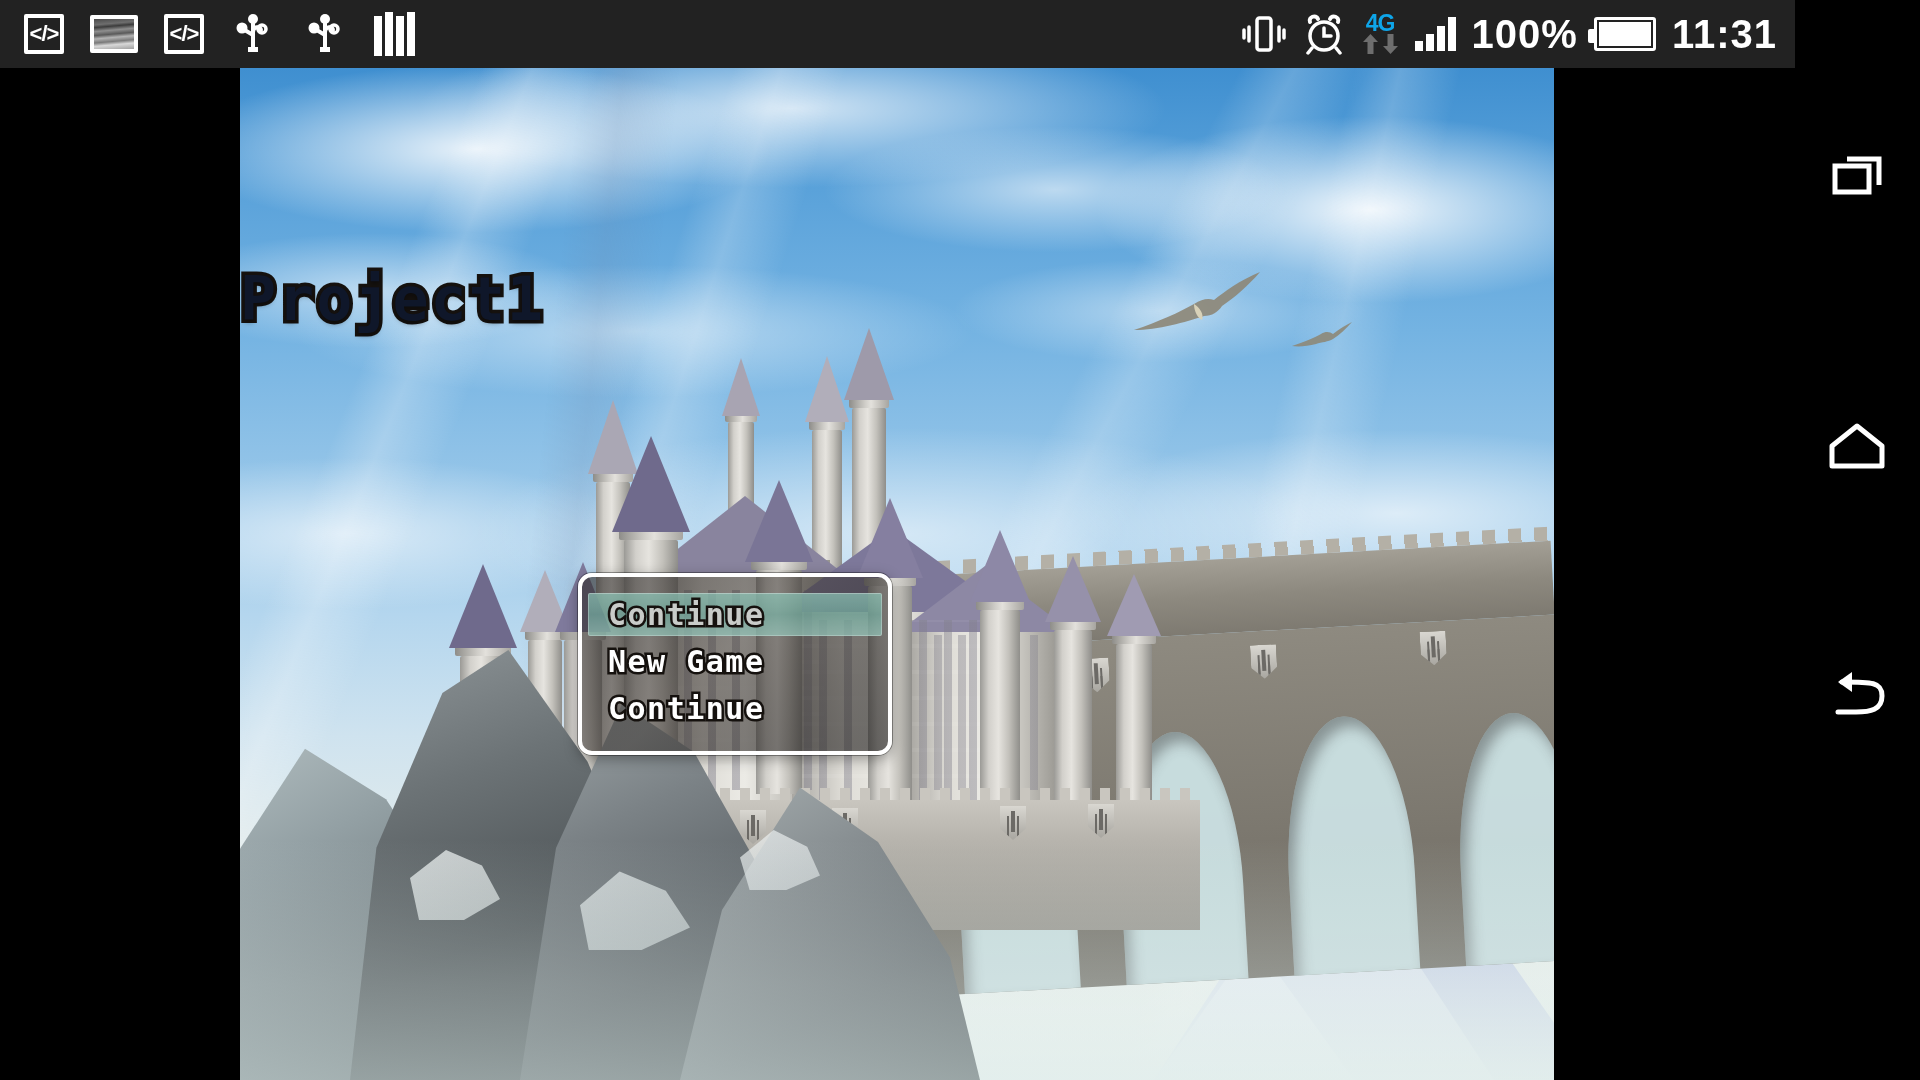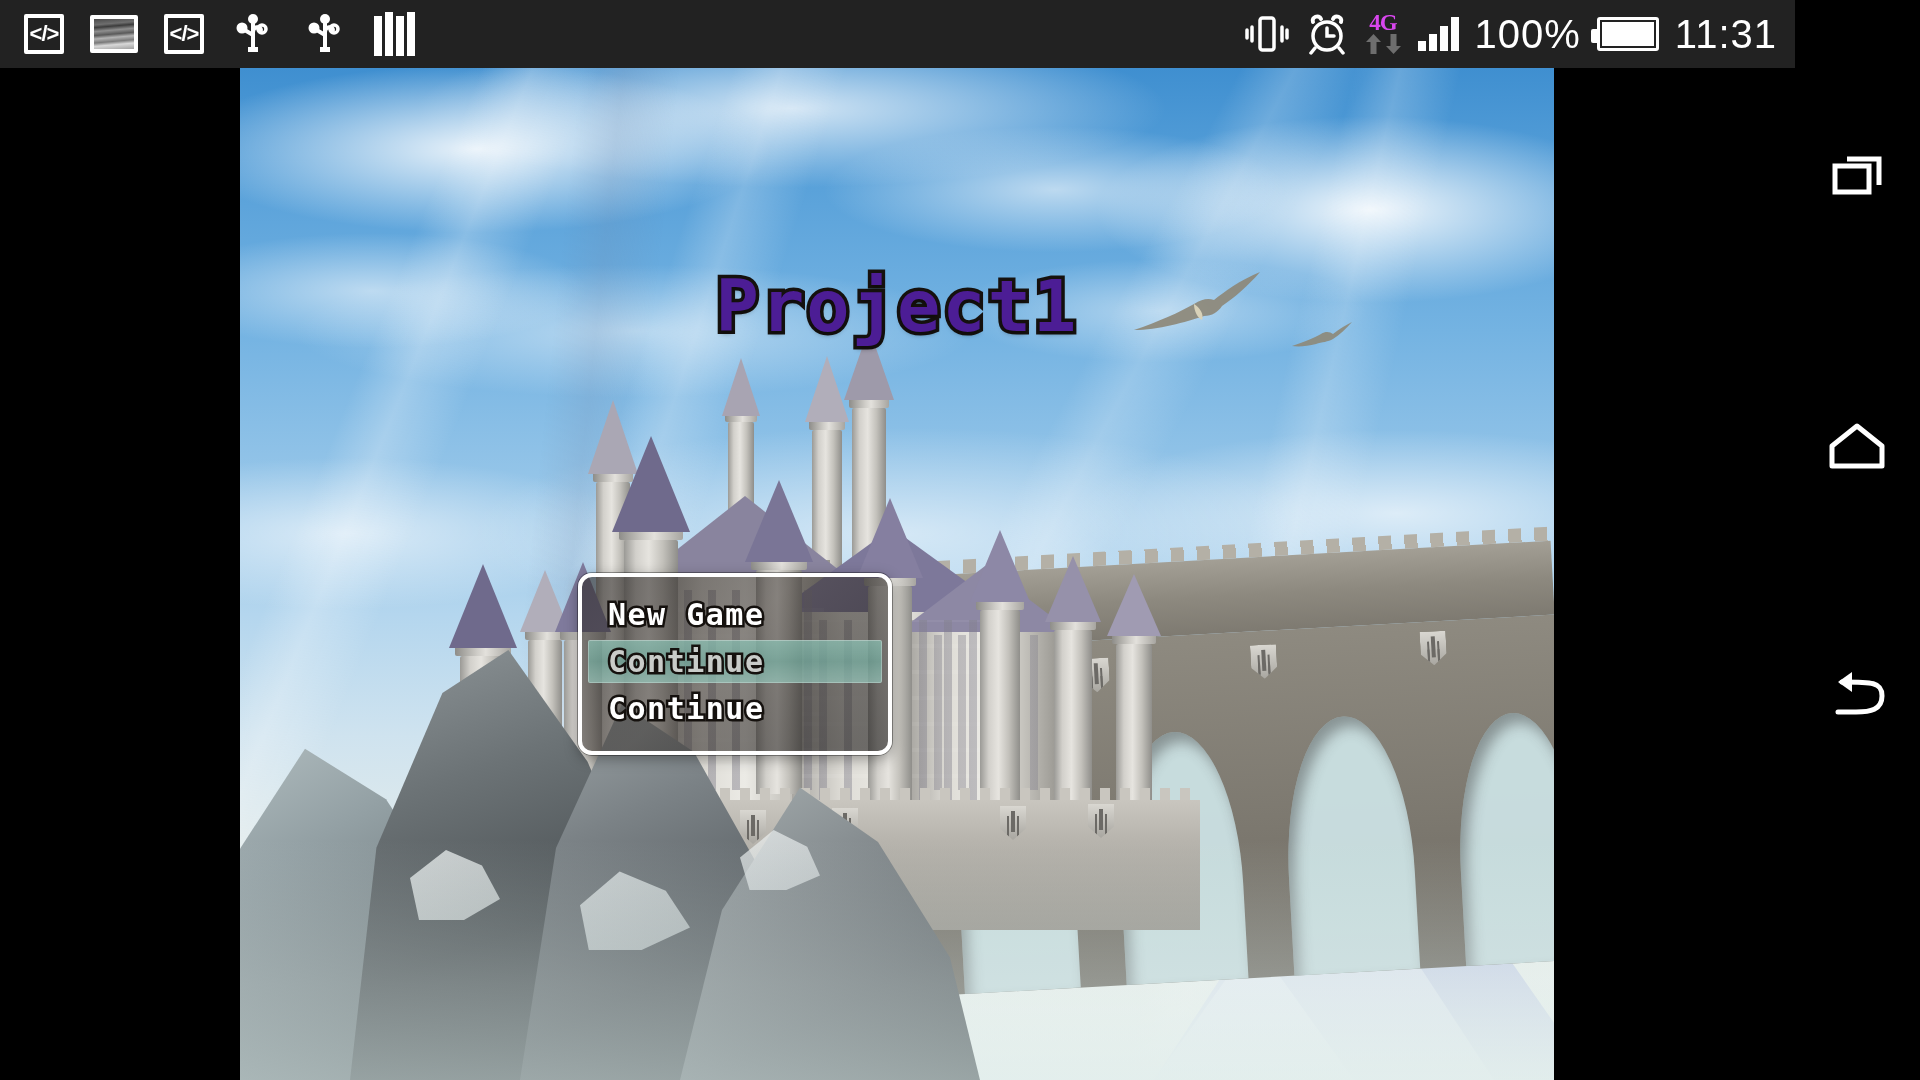--- a/index.html
+++ b/index.html
@@ -29,35 +29,35 @@
   .imgbox{
     width:48px; height:38px; border:4px solid #fff; border-radius:2px;
     background:linear-gradient(175deg,#4a4a4a 0%, #6e6e6e 18%, #3c3c3c 26%,
                 #8f8f8f 38%, #5a5a5a 50%, #b4b4b4 60%, #7a7a7a 72%,
                 #d8d8d8 82%, #a0a0a0 100%);
   }
   .bookbox{ display:flex; gap:3px; align-items:flex-end; }
   .bookbox i{ display:block; width:8px; background:#fff; }
 
   .pct, .clock{
-    color:#fff; font-size:40px; font-weight:400;
+    color:#fff; font-size:40px; font-weight:700;
     font-family:"Liberation Sans", sans-serif; letter-spacing:1px; white-space:nowrap;
   }
 
   .bars{ display:flex; align-items:flex-end; gap:3px; height:34px; }
   .bars i{ display:block; width:8px; background:#fff; }
   .bars i:nth-child(1){ height:10px; }
   .bars i:nth-child(2){ height:17px; }
   .bars i:nth-child(3){ height:25px; }
   .bars i:nth-child(4){ height:34px; }
 
   .net{ display:flex; flex-direction:column; align-items:center; gap:1px; }
   .net .g{
-    color:#d946ef; font-size:23px; font-weight:bold; line-height:18px;
-    font-family:Liberation Serif, serif; letter-spacing:-1px;
+    color:#0ea5e9; font-size:23px; font-weight:bold; line-height:18px;
+    font-family:Liberation Sans, sans-serif; letter-spacing:-1px;
   }
   .net .arrows{ display:flex; gap:3px; }
 
   .batt{
     width:62px; height:34px; border:3px solid #fff; border-radius:3px;
     position:relative; display:flex; align-items:center;
   }
   .batt::before{
     content:""; position:absolute; left:-9px; top:9px;
     width:7px; height:14px; background:#fff; border-radius:2px 0 0 2px;
@@ -170,23 +170,23 @@
 
   
   #rock{ position:absolute; left:-40px; bottom:0; width:820px; height:470px; }
   .rockpiece{ position:absolute; }
 
   
   .bird{ position:absolute; }
 
   
   #title{
-    position:absolute; left:0; right:0; top:196px; text-align:center;
+    position:absolute; left:0; right:0; top:196px; 
     font-family:"DejaVu Sans Mono", monospace;
-    font-size:72px; font-weight:bold; color:#4c1d95; letter-spacing:2px;
+    font-size:60px; font-weight:bold; color:#0f172a; letter-spacing:2px;
     -webkit-text-stroke:7px #16120f;
     paint-order:stroke fill;
     text-shadow:0 3px 5px rgba(0,0,0,.35);
     user-select:none;
   }
 
   
   #menu{
     position:absolute; left:338px; top:505px; width:314px; height:182px;
     border:4px solid #ffffff; border-radius:14px;
@@ -502,27 +502,27 @@
       <svg width="64" height="34" viewBox="0 0 64 34">
         <path d="M2 26 C14 22, 24 18, 31 14 C36 11, 40 12, 43 14 C49 9, 56 5, 62 2
                  C56 9, 49 15, 43 19 C38 22, 32 22, 26 24 C18 26, 9 27, 2 26 Z" fill="#8d8878" opacity=".9"></path>
       </svg>
     </div>
 
     <div id="title">Project1</div>
 
     <div id="menu">
 
-      <div class="mitem">
-        <span class="lbl">New Game</span>
-      </div>
-
       <div class="mitem selected">
         <div class="hl"></div>
         <span class="lbl">Continue</span>
+      </div>
+
+      <div class="mitem">
+        <span class="lbl">New Game</span>
       </div>
 
       <div class="mitem">
         <span class="lbl">Continue</span>
       </div>
 
     </div>
   </div>
 
   <div id="navbar">

